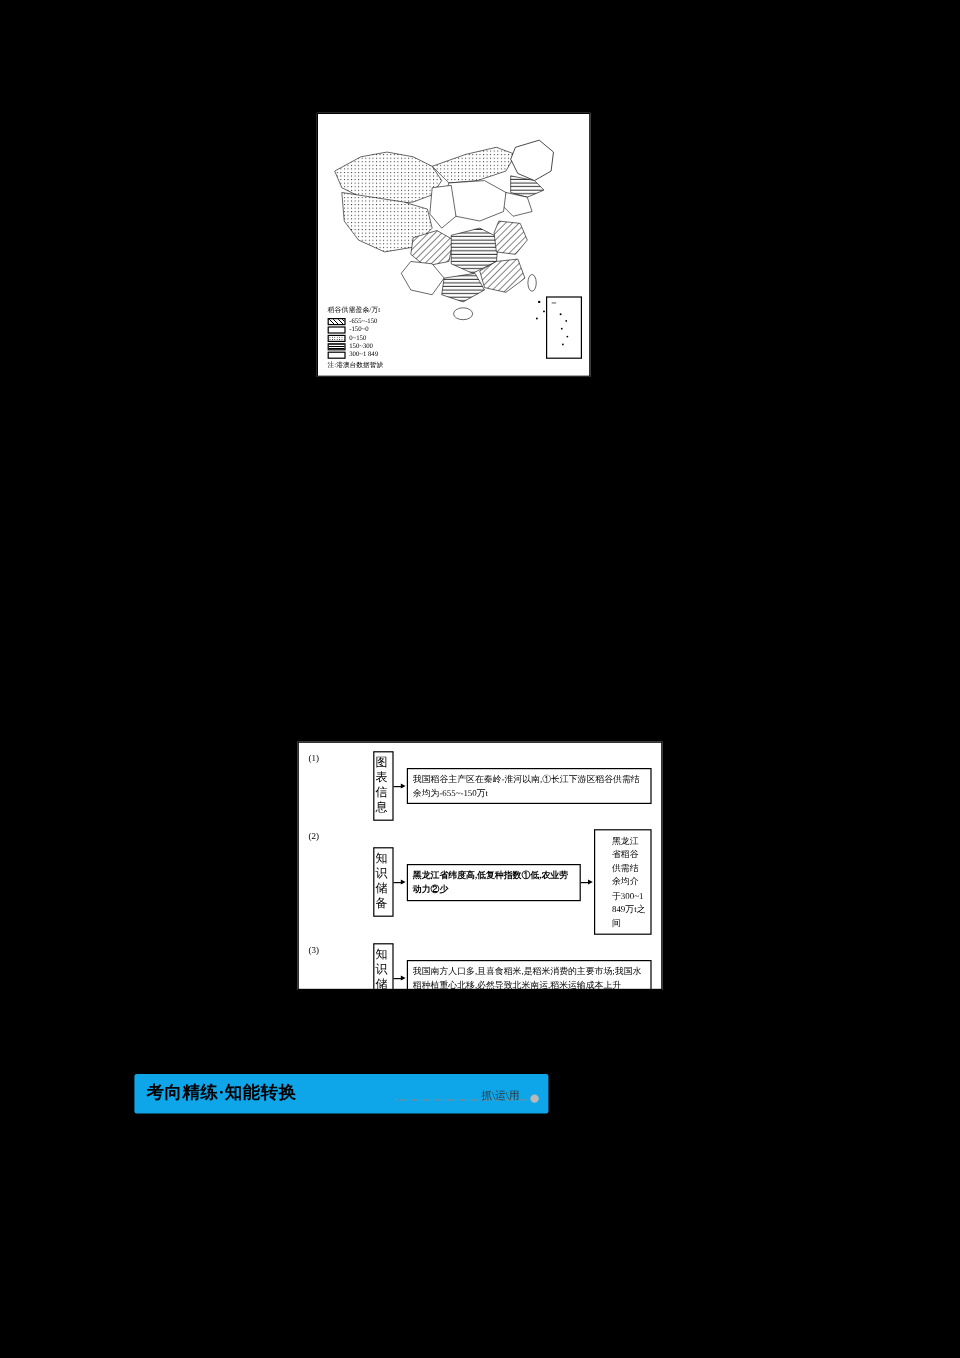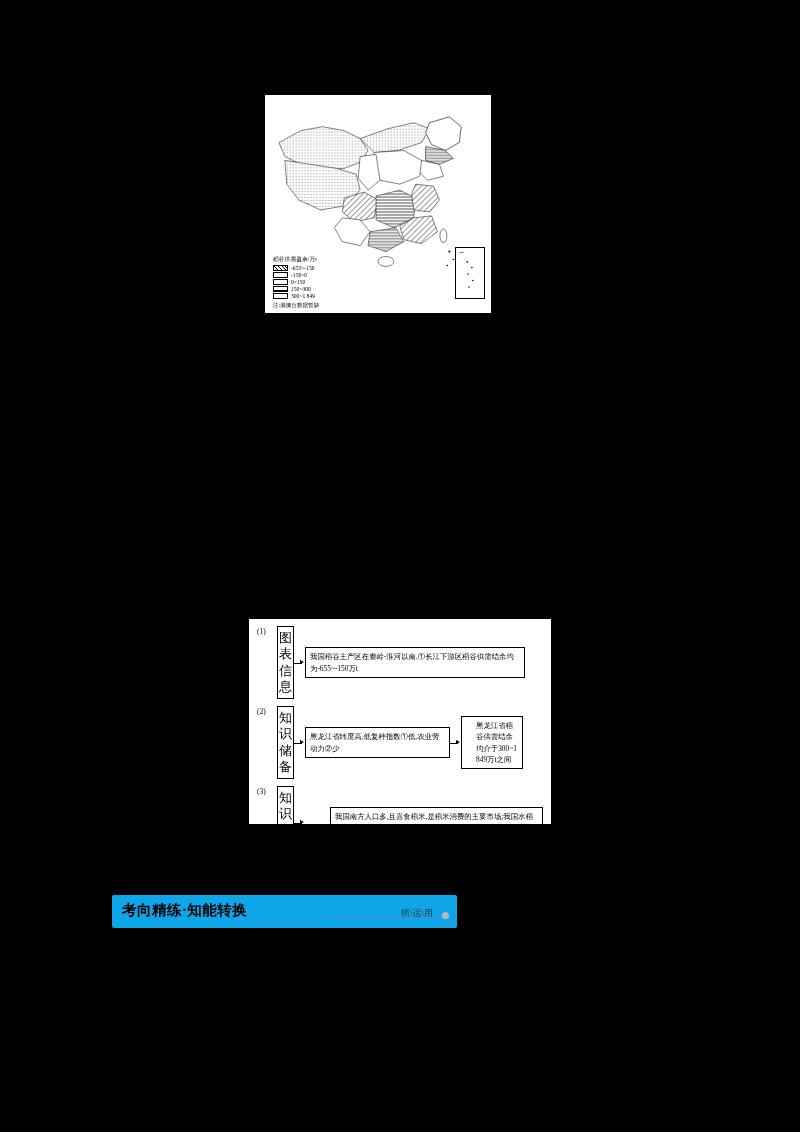--- a/index.html
+++ b/index.html
@@ -113,26 +113,27 @@
     flex: none;
     font-size: 7.5px;
     text-align: left;
     padding-top: 1px;
     align-self: flex-start;
   }
   .tag {
     flex: none;
     width: 17px;
     border: 0.8px solid #000;
-    font-size: 13px;
+    font-size: 10px;
     line-height: 1.25;
     text-align: left;
     padding: 3px 1px;
     box-sizing: border-box;
     letter-spacing: 0;
+    margin-left: 34px;
   }
   .arrow {
     flex: none;
     width: 11px;
     height: 8px;
     position: relative;
   }
   .arrow::before {
     content: "";
     position: absolute;
@@ -155,25 +156,26 @@
   .panel {
     border: 0.8px solid #000;
     font-size: 7.4px;
     line-height: 1.55;
     padding: 3px 4px;
     box-sizing: border-box;
   }
   .panel.wide-1 { width: 220px; }
   .panel.k-stack { width: 145px; }
   .panel.k-right { width: 62px; padding-left: 14px; }
-  .panel.wide-3 { width: 224px; margin-left: 25px; }
+  .panel.wide-3 { width: 224px; }
   .stack {
     display: flex;
     flex-direction: column;
     gap: 3px;
+    font-weight: bold;
   }
 
   
   .banner {
     position: absolute;
     left: 112px;
     top: 895px;
     width: 345px;
     height: 33px;
     background: #0ea5e9;

